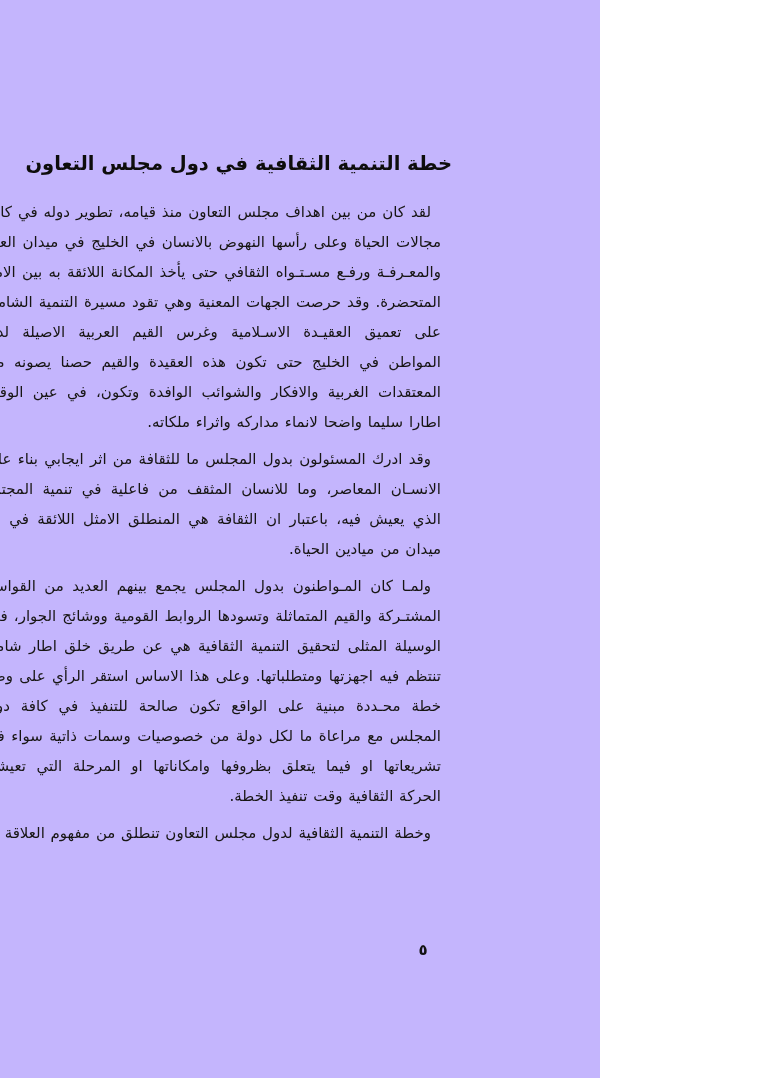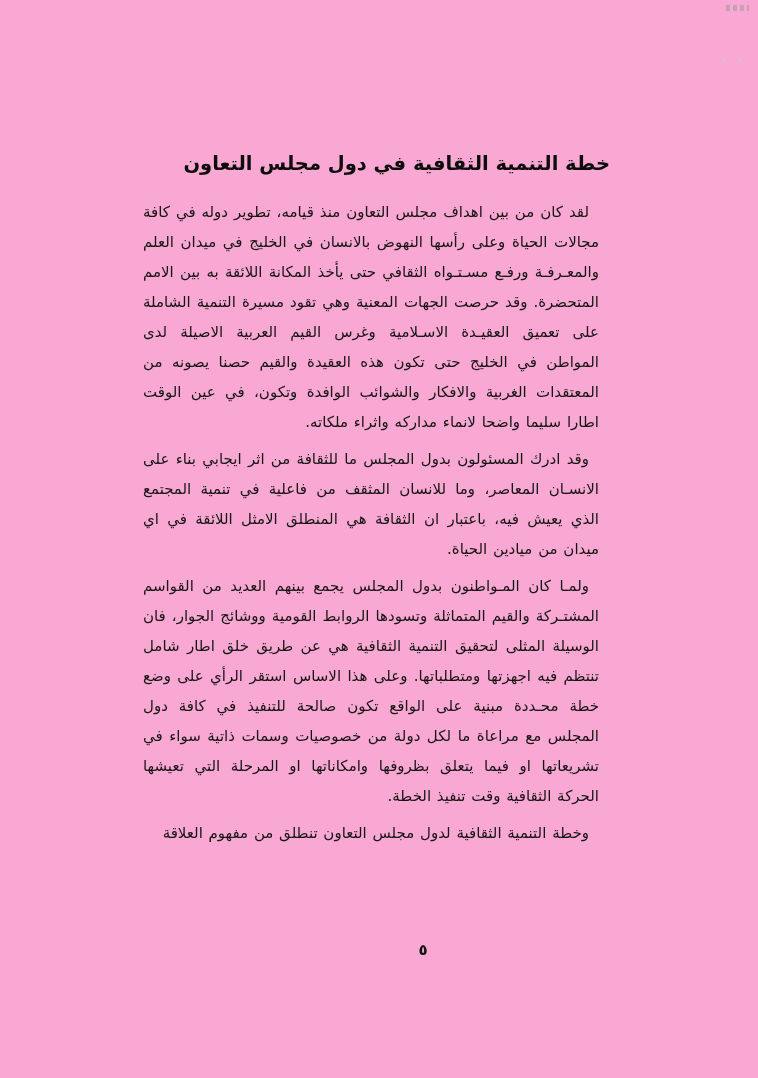--- a/index.html
+++ b/index.html
@@ -2,23 +2,23 @@
 <html lang="ar"><head>
 <meta charset="utf-8">
 <style>
   html, body {
     margin: 0;
     padding: 0;
     background: #ffffff;
   }
   .page {
     position: relative;
-    width: 758px;
+    width: 600px;
     height: 1078px;
-    background: #f9a8d4;
+    background: #c4b5fd;
     overflow: hidden;
     font-family: "DejaVu Sans", sans-serif;
   }
   
   .artifact {
     position: absolute;
     opacity: 0.55;
   }
   .artifact-1 {
     top: 5px;

